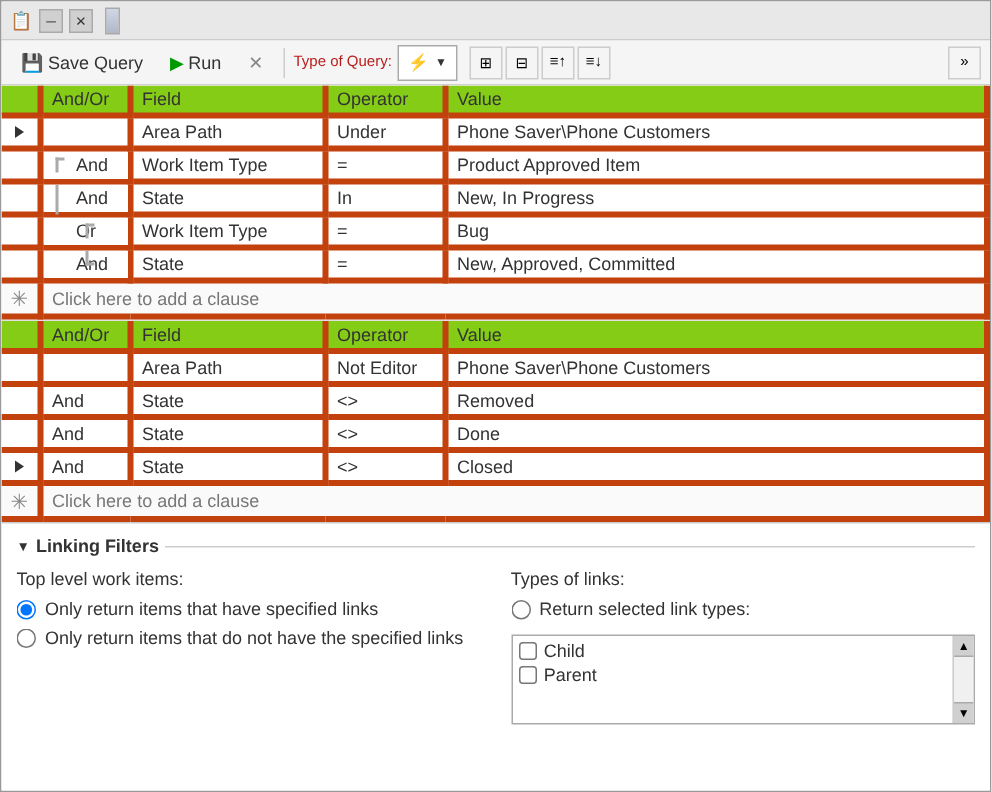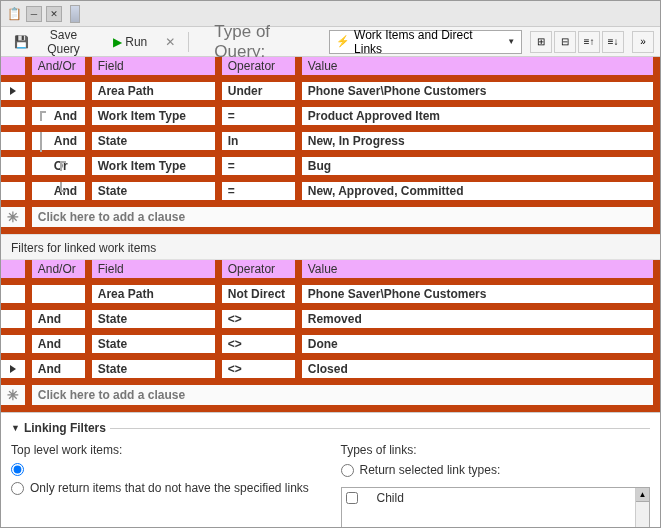--- a/index.html
+++ b/index.html
@@ -66,23 +66,23 @@
       color: #333;
       height: 24px;
     }
     .toolbar-separator {
       width: 1px;
       height: 20px;
       background: #ccc;
       margin: 0 2px;
     }
     .query-type-label {
-      font-size: 17px;
-      color: #737373;
-      margin-left: 19px;
+      font-size: 10px;
+      color: #b91c1c;
+      margin-left: 0;
     }
     .query-type-dropdown {
       display: flex;
       align-items: center;
       gap: 4px;
       padding: 2px 6px;
       border: 1px solid #aaa;
       background: #fff;
       cursor: pointer;
       height: 24px;
@@ -115,30 +115,29 @@
       padding: 0;
     }
     .grid-section {
       border-bottom: 1px solid #e0e0e0;
     }
     table {
       width: 100%;
       border-collapse: collapse;
     }
     th, td {
-      border: 7px solid #c2410c;
+      border: 4px solid #c2410c;
       padding: 2px 6px;
       text-align: left;
       font-size: 12px;
       height: 20px;
       white-space: nowrap;
-      font-weight: bold;
     }
     th {
-      background: #f0abfc;
+      background: #84cc16;
       font-weight: normal;
       color: #333;
       border-top: none;
     }
     td {
       background: #fff;
       color: #333;
     }
     .add-clause-row td {
       color: #777;
@@ -215,21 +214,21 @@
       right: 0;
       top: 0;
       width: 14px;
       height: 100%;
       background: #f0f0f0;
       border-left: 1px solid #ccc;
     }
     .checkbox-item {
       display: flex;
       align-items: center;
-      gap: 19px;
+      gap: 5px;
       font-size: 12px;
       color: #333;
       padding: 1px 2px;
     }
     .checkbox-input {
       width: 12px;
       height: 12px;
     }
     .col-andor { width: 60px; }
     .col-field { width: 130px; }
@@ -269,21 +268,20 @@
       <span style="color:#090; font-size:12px;">▶</span>
       <span>Run</span>
     </button>
     <button class="toolbar-btn" style="color:#888;">
       <span>✕</span>
     </button>
     <div class="toolbar-separator"></div>
     <span class="query-type-label">Type of Query:</span>
     <div class="query-type-dropdown">
       <span style="font-size:11px;">⚡</span>
-      <span>Work Items and Direct Links</span>
       <span class="query-type-dropdown-arrow">▼</span>
     </div>
     <div class="small-icon-btns">
       <div class="small-icon-btn" title="Columns">⊞</div>
       <div class="small-icon-btn" title="Filter">⊟</div>
       <div class="small-icon-btn">≡↑</div>
       <div class="small-icon-btn">≡↓</div>
     </div>
     <div style="flex:1;"></div>
     <div class="small-icon-btn">»</div>
@@ -362,40 +360,37 @@
             <td style="width:20px; border-left:none; text-align:center;">
               <span class="star-icon">✳</span>
             </td>
             <td colspan="4">Click here to add a clause</td>
           </tr>
         </tbody>
       </table>
     </div>
 
     <div>
-      <div class="filters-header">
-        <span>Filters for linked work items</span>
-      </div>
       <table>
         <thead>
           <tr>
             <th style="width:20px; border-left:none;"></th>
             <th class="col-andor">And/Or</th>
             <th class="col-field">Field</th>
             <th class="col-operator">Operator</th>
             <th class="col-value">Value</th>
           </tr>
         </thead>
         <tbody>
 
           <tr>
             <td style="width:20px; border-left:none;"></td>
             <td class="col-andor"></td>
             <td class="col-field">Area Path</td>
-            <td class="col-operator">Not Direct</td>
+            <td class="col-operator">Not Editor</td>
             <td class="col-value">Phone Saver\Phone Customers</td>
           </tr>
 
           <tr>
             <td style="width:20px; border-left:none;"></td>
             <td class="col-andor">And</td>
             <td class="col-field">State</td>
             <td class="col-operator">&lt;&gt;</td>
             <td class="col-value">Removed</td>
           </tr>
@@ -434,20 +429,21 @@
         <span>Linking Filters</span>
         <div class="linking-header-line"></div>
       </div>
       <div class="linking-content">
 
         <div class="linking-left">
           <div class="linking-sub-label">Top level work items:</div>
           <div class="radio-group">
             <label class="radio-item">
               <input type="radio" class="radio-input" name="top_level" checked="" style="">
+              <span>Only return items that have specified links</span>
             </label>
             <label class="radio-item">
               <input type="radio" class="radio-input" name="top_level" style="">
               <span>Only return items that do not have the specified links</span>
             </label>
           </div>
         </div>
 
         <div class="linking-right">
           <div class="linking-sub-label">Types of links:</div>
@@ -456,20 +452,24 @@
               <input type="radio" class="radio-input" name="link_type" style="">
               <span>Return selected link types:</span>
             </label>
           </div>
           <div style="display:flex; gap:4px; margin-top:4px;">
             <div class="links-list-box" style="flex:1; position:relative;">
               <label class="checkbox-item">
                 <input type="checkbox" class="checkbox-input" style="">
                 <span>Child</span>
               </label>
+              <label class="checkbox-item">
+                <input type="checkbox" class="checkbox-input" style="">
+                <span>Parent</span>
+              </label>
               <div class="links-list-scrollbar">
                 <div style="position:absolute; top:0; width:100%; height:14px; background:#d0d0d0; border-bottom:1px solid #aaa; display:flex; align-items:center; justify-content:center; cursor:pointer;">
                   <span style="font-size:8px;">▲</span>
                 </div>
                 <div style="position:absolute; bottom:0; width:100%; height:14px; background:#d0d0d0; border-top:1px solid #aaa; display:flex; align-items:center; justify-content:center; cursor:pointer;">
                   <span style="font-size:8px;">▼</span>
                 </div>
               </div>
             </div>
           </div>

